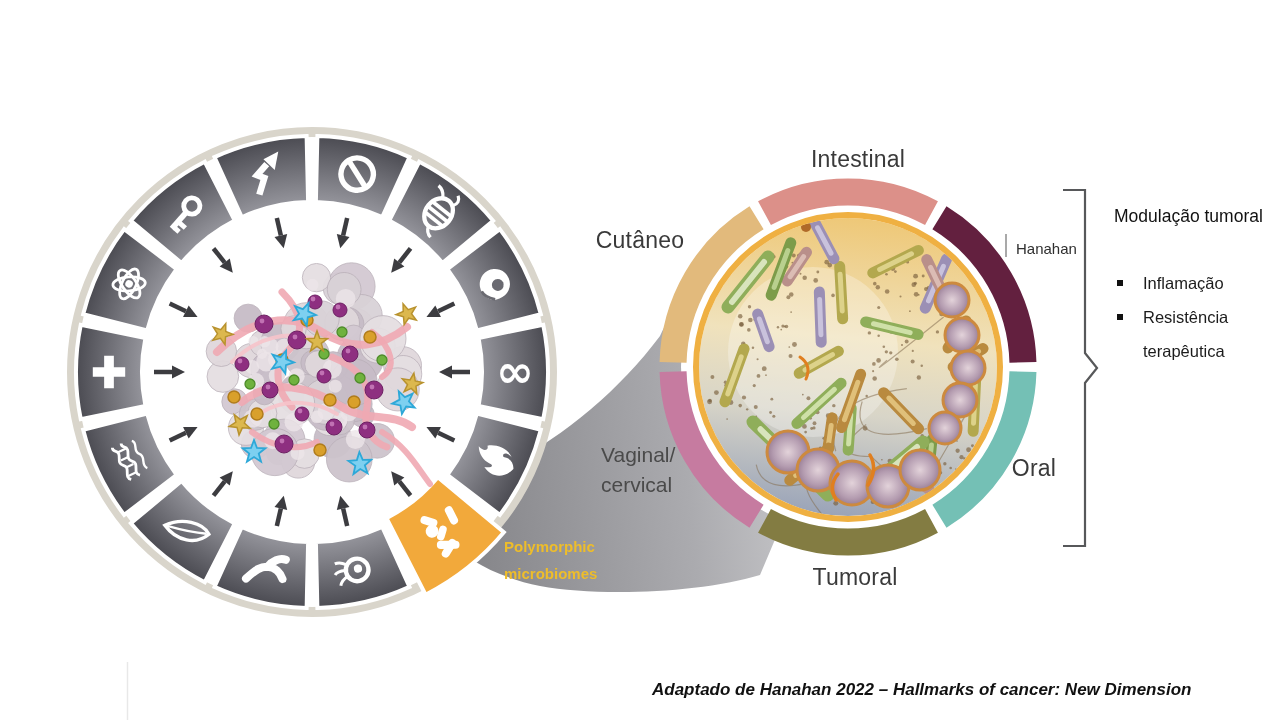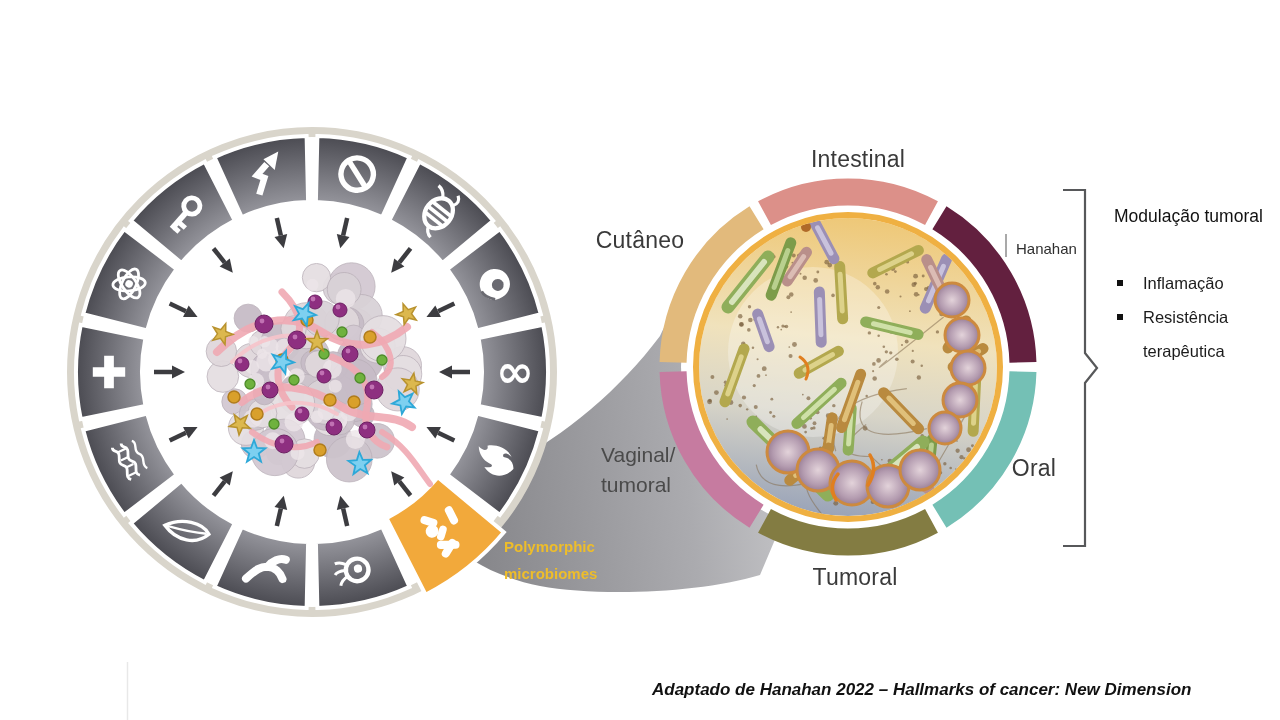--- a/index.html
+++ b/index.html
@@ -630,21 +630,21 @@
     <line x1="127.5" y1="662" x2="127.5" y2="720" stroke="#e8e8e8" stroke-width="1.5"></line>
   </svg>
 
   <div class="lbl organ-lbl ctr" id="label-intestinal" style="left:770px;top:146px;width:176px;">Intestinal</div>
   <div class="lbl organ-lbl ctr" id="label-cutaneo" style="left:560px;top:227px;width:160px;text-align:center;">Cutâneo</div>
   <div class="lbl" id="label-pulmonar" style="left:1016px;top:240px;">Hanahan</div>
   <div id="pulmonar-tick"></div>
   <div class="lbl organ-lbl ctr" id="label-oral" style="left:1004px;top:455px;width:60px;">Oral</div>
   <div class="lbl organ-lbl ctr" id="label-tumoral" style="left:770px;top:564px;width:170px;">Tumoral</div>
   <div class="lbl pre" id="label-vaginal" style="left:601px;top:440px;">Vaginal/
-tumoral</div>
+cervical</div>
   <div class="lbl pre" id="label-polymorphic" style="left: 504px; top: 533px; color: rgb(238, 189, 42);">Polymorphic
 microbiomes</div>
 
   <div id="mod-title">Modulação tumoral</div>
   <div id="mod-list">
       <div class="mod-item">
         <span class="bullet"></span>
         <div class="mod-lines">
           <div>Inflamação</div>
         </div>

